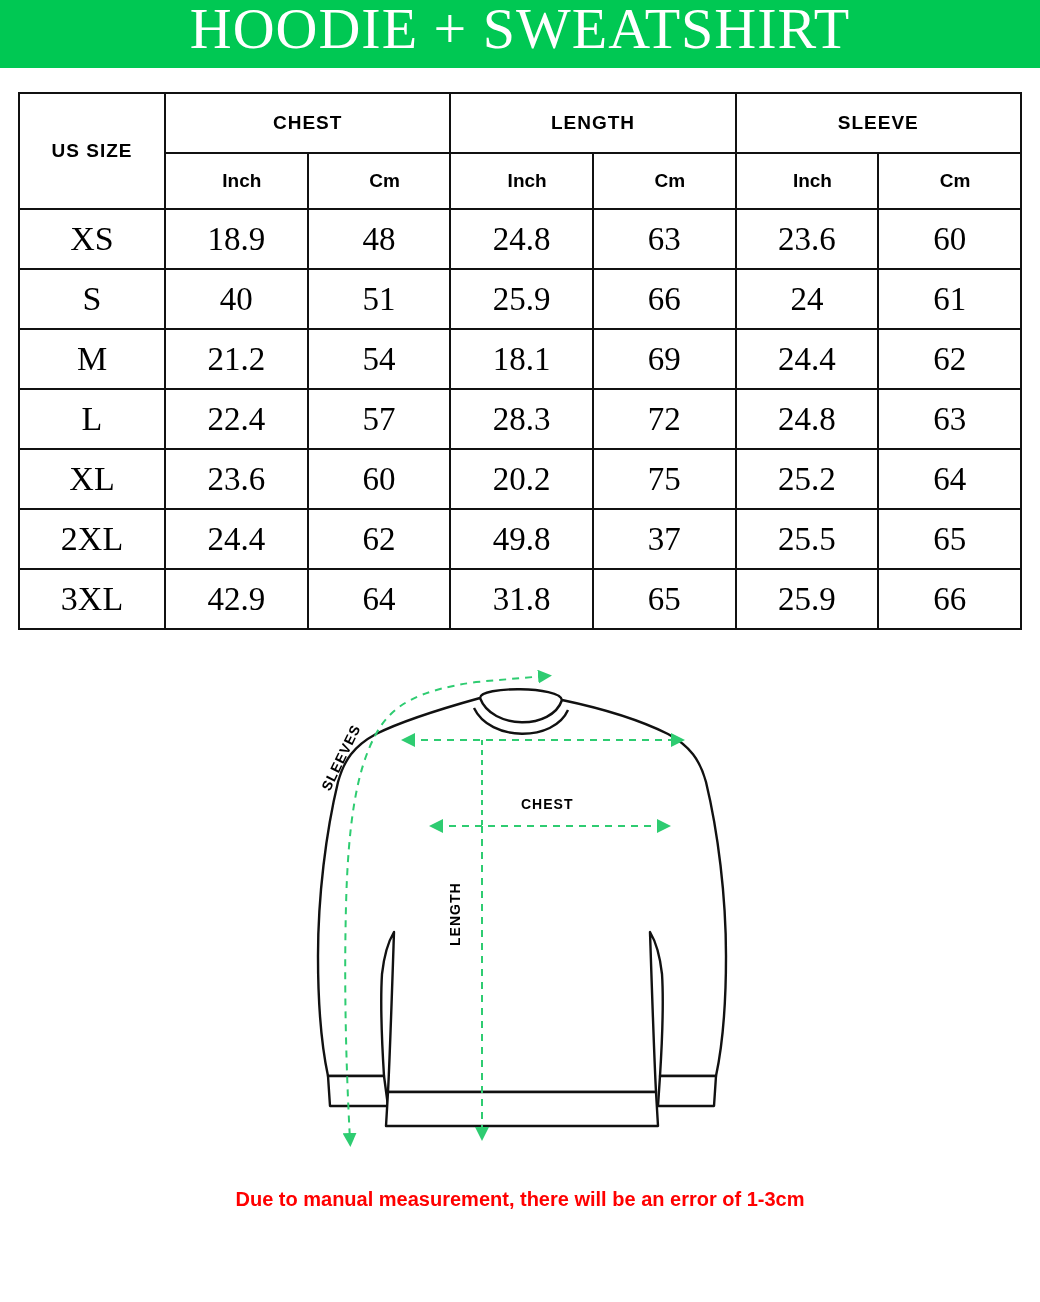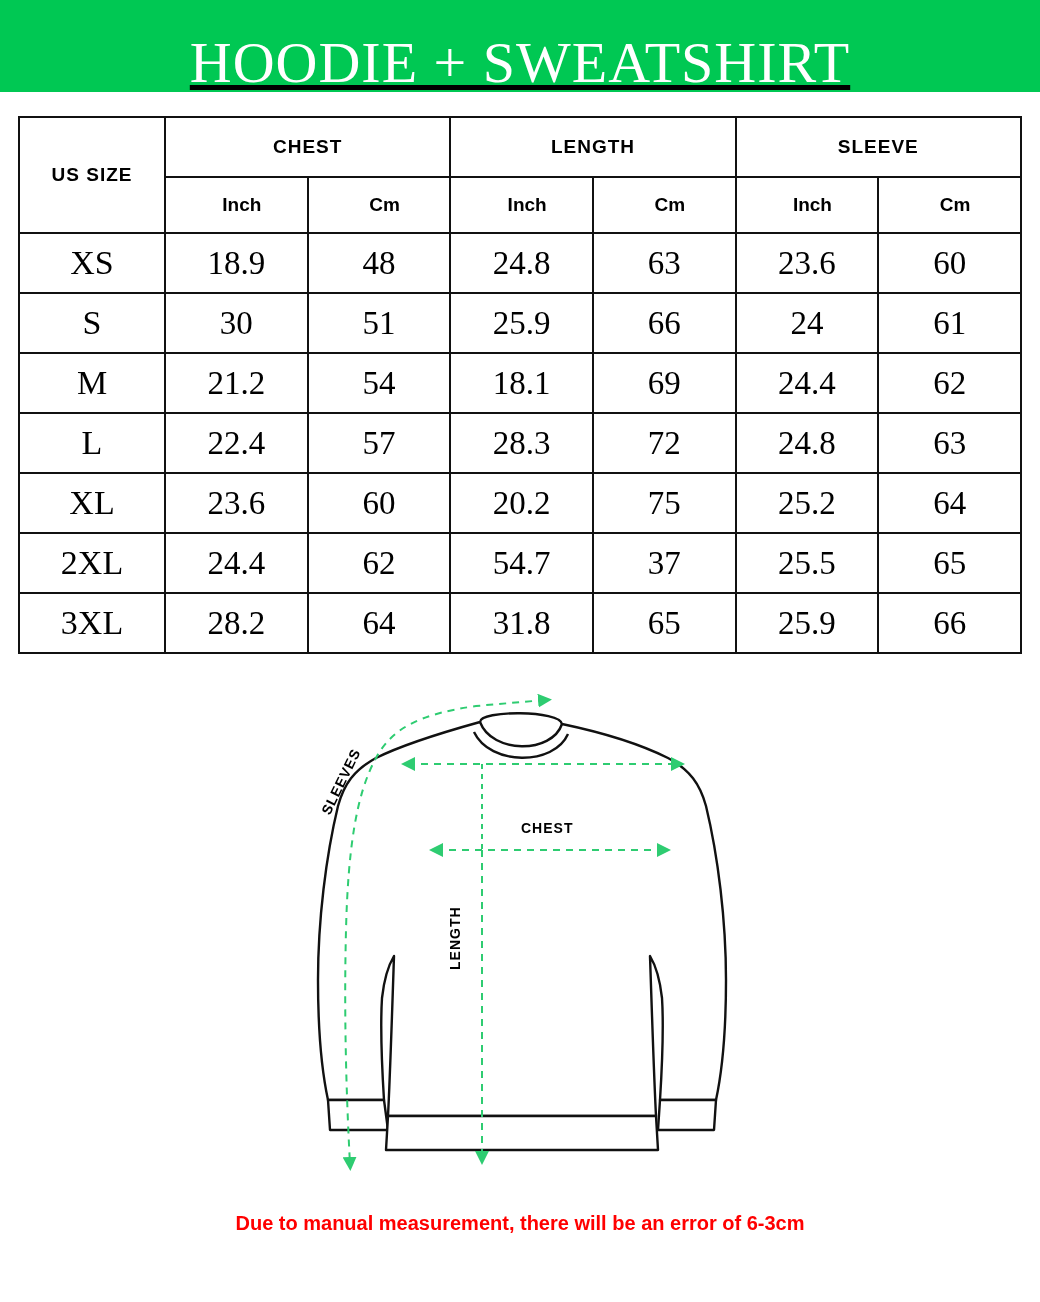--- a/index.html
+++ b/index.html
@@ -10,26 +10,25 @@
     width: 1040px;
     height: 1302px;
     background: #ffffff;
     font-family: "Liberation Sans", sans-serif;
     overflow: hidden;
     position: relative;
   }
 
   
   .banner {
-    height: 92px;
+    height: 68px;
     background: #00c853;
     display: flex;
-    align-items: flex-end;
+    align-items: flex-start;
     justify-content: center;
-    text-decoration: underline;
   }
   .banner-title {
     font-family: "Liberation Serif", serif;
     color: #ffffff;
     font-size: 58px;
     letter-spacing: 1px;
     font-weight: 400;
     line-height: 1;
     white-space: nowrap;
   }
@@ -150,21 +149,21 @@
         <td class="val-cell">18.9</td>
         <td class="val-cell">48</td>
         <td class="val-cell">24.8</td>
         <td class="val-cell">63</td>
         <td class="val-cell">23.6</td>
         <td class="val-cell">60</td>
       </tr>
 
       <tr>
         <td class="size-cell">S</td>
-        <td class="val-cell">30</td>
+        <td class="val-cell">40</td>
         <td class="val-cell">51</td>
         <td class="val-cell">25.9</td>
         <td class="val-cell">66</td>
         <td class="val-cell">24</td>
         <td class="val-cell">61</td>
       </tr>
 
       <tr>
         <td class="size-cell">M</td>
         <td class="val-cell">21.2</td>
@@ -192,29 +191,29 @@
         <td class="val-cell">20.2</td>
         <td class="val-cell">75</td>
         <td class="val-cell">25.2</td>
         <td class="val-cell">64</td>
       </tr>
 
       <tr>
         <td class="size-cell">2XL</td>
         <td class="val-cell">24.4</td>
         <td class="val-cell">62</td>
-        <td class="val-cell">54.7</td>
+        <td class="val-cell">49.8</td>
         <td class="val-cell">37</td>
         <td class="val-cell">25.5</td>
         <td class="val-cell">65</td>
       </tr>
 
       <tr>
         <td class="size-cell">3XL</td>
-        <td class="val-cell">28.2</td>
+        <td class="val-cell">42.9</td>
         <td class="val-cell">64</td>
         <td class="val-cell">31.8</td>
         <td class="val-cell">65</td>
         <td class="val-cell">25.9</td>
         <td class="val-cell">66</td>
       </tr>
     </tbody>
   </table>
 </div>
 
@@ -275,13 +274,13 @@
                C 356 114, 348 170, 346 250
                C 344 330, 346 410, 350 484" marker-start="url(#arrTail)" marker-end="url(#arrHead)"></path>
     </g>
   </svg>
 
   <span class="lbl lbl-chest">CHEST</span>
   <span class="lbl lbl-length">LENGTH</span>
   <span class="lbl lbl-sleeves">SLEEVES</span>
 </div>
 
-<div class="footnote">Due to manual measurement, there will be an error of 6-3cm</div>
+<div class="footnote">Due to manual measurement, there will be an error of 1-3cm</div>
 
 </body></html>

